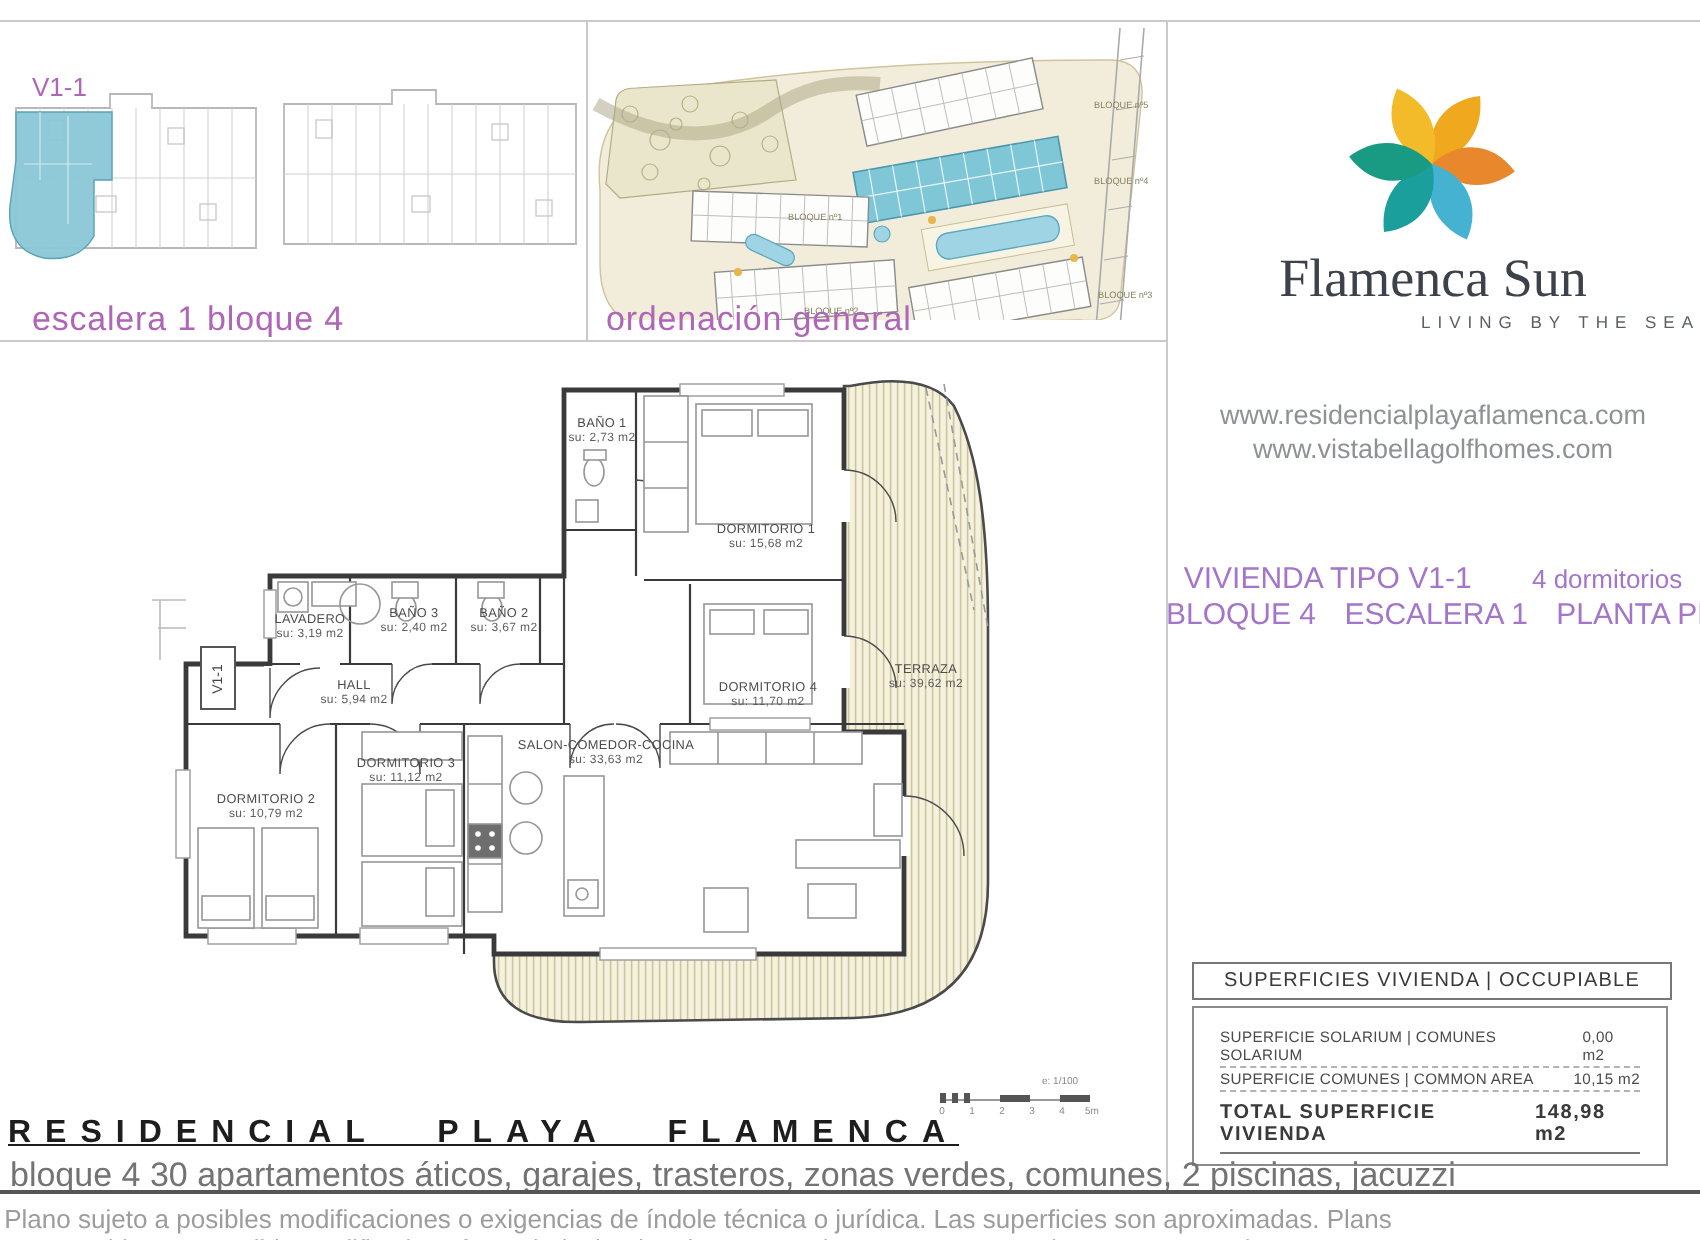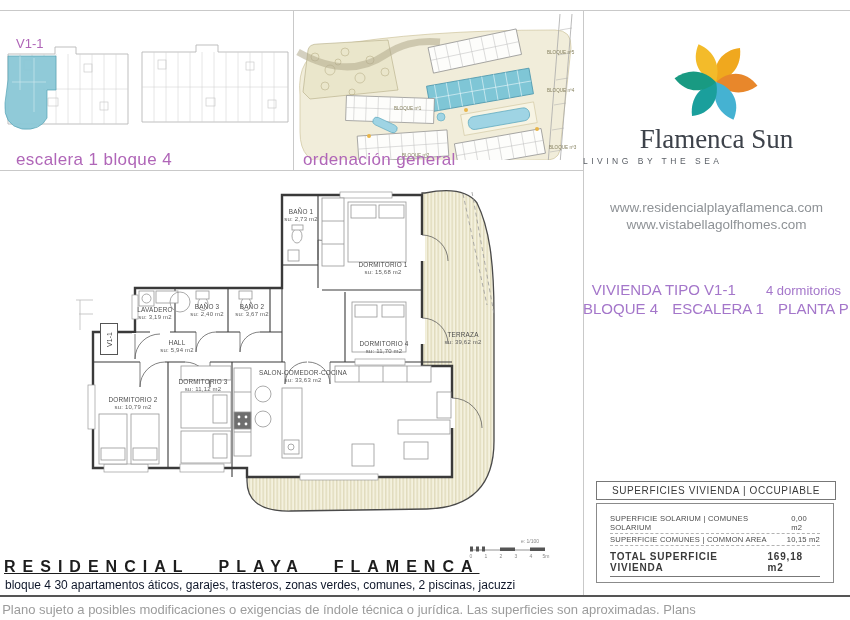--- a/index.html
+++ b/index.html
@@ -10,39 +10,39 @@
   .room-label{position:absolute;transform:translate(-50%,-50%);text-align:center;color:#4c4c4c;
     font-size:6.4px;line-height:1.25;white-space:nowrap;letter-spacing:.2px;}
   .room-label .sub{font-size:6px;color:#5e5e5e;display:block;}
   .panel-caption{position:absolute;font-size:17px;letter-spacing:.4px;}
   .blk-label{position:absolute;font-size:4.6px;color:#85805f;white-space:nowrap;line-height:1.1;}
   .tick{position:absolute;font-size:5px;color:#8a8a8a;transform:translate(-50%,0);}
   
   #rightcol{position:absolute;left:583px;top:0;width:267px;height:544px;}
   .brand-name{position:absolute;top:124px;left:0;width:100%;text-align:center;
     font-family:"Liberation Serif",serif;font-size:27px;color:#3d424a;}
-  .brand-tag{position:absolute;top:156px;left:0;width:100%;text-align:left;
+  .brand-tag{position:absolute;top:156px;left:0;width:100%;text-align:right;
     font-size:8.5px;letter-spacing:3.5px;color:#5a5f66;}
   .websites{position:absolute;top:199px;left:0;width:100%;text-align:center;
     font-size:13.5px;color:#8e9296;line-height:17px;}
   .unitinfo{position:absolute;top:281px;left:0;width:100%;text-align:center;
     color:#a476ca;font-size:15px;line-height:18px;white-space:nowrap;}
   .unitinfo .small{font-size:13px;}
   .tbl-head{position:absolute;left:13px;top:481px;width:238px;height:17px;border:1px solid #777;
     font-size:10px;color:#3a3a3a;text-align:center;line-height:17px;letter-spacing:.6px;background:#fff;}
   .tbl-box{position:absolute;left:13px;top:503px;width:238px;height:80px;border:1px solid #8b8b8b;
     background:#fff;box-sizing:border-box;padding:8px 13px 0 13px;}
   .tbl-row{display:flex;justify-content:space-between;font-size:7.6px;color:#4a4a4a;
     border-bottom:1px dashed #b3b3b3;padding:1.6px 0 1px 0;letter-spacing:.2px;}
   .tbl-total{display:flex;justify-content:space-between;font-size:10px;color:#3a3a3a;
     letter-spacing:.8px;border-bottom:1px solid #777;padding:5px 0 3px 0;font-weight:bold;}
   
   .f-title{position:absolute;left:4px;top:558px;font-size:16px;font-weight:bold;color:#1d1d1d;
     letter-spacing:7px;word-spacing:18px;white-space:nowrap;text-decoration:underline;}
-  .f-sub{position:absolute;left:5px;top:578px;font-size:12px;color:#0f172a;white-space:nowrap;}
+  .f-sub{position:absolute;left:5px;top:578px;font-size:17px;color:#737373;white-space:nowrap;}
   .f-rule{position:absolute;left:0;top:595px;width:850px;height:2px;background:#555;}
   .f-fine{position:absolute;left:0;top:602px;width:698px;text-align:center;
     font-size:13px;color:#9c9c9c;}
   .entry-tag{position:absolute;left:100px;top:323px;width:16px;height:30px;border:1px solid #555;
     background:#fff;font-size:7px;color:#444;display:flex;align-items:center;justify-content:center;}
   .entry-tag span{transform:rotate(-90deg);white-space:nowrap;}
   .scale-label{position:absolute;font-size:5px;color:#888;}
 </style>
 </head>
 <body>
@@ -343,21 +343,21 @@
       <div class="tbl-row">
         <span>SUPERFICIE SOLARIUM | COMUNES SOLARIUM</span>
           <span>0,00 m2</span>
         </div>
       <div class="tbl-row">
         <span>SUPERFICIE COMUNES | COMMON AREA</span>
           <span>10,15 m2</span>
         </div>
       <div class="tbl-total">
         <span>TOTAL SUPERFICIE VIVIENDA</span>
-          <span>169,18 m2</span>
+          <span>148,98 m2</span>
         </div>
     </div>
   </div>
 
   <div class="f-title">RESIDENCIAL PLAYA FLAMENCA</div>
   <div class="f-sub">bloque 4 30 apartamentos áticos, garajes, trasteros, zonas verdes, comunes, 2 piscinas, jacuzzi</div>
   <div class="f-rule"></div>
   <div class="f-fine">Plano sujeto a posibles modificaciones o exigencias de índole técnica o jurídica. Las superficies son aproximadas. Plans subject to possible modifications for technical or legal reasons. The measurements shown are approximate.</div>
 
 </div>

